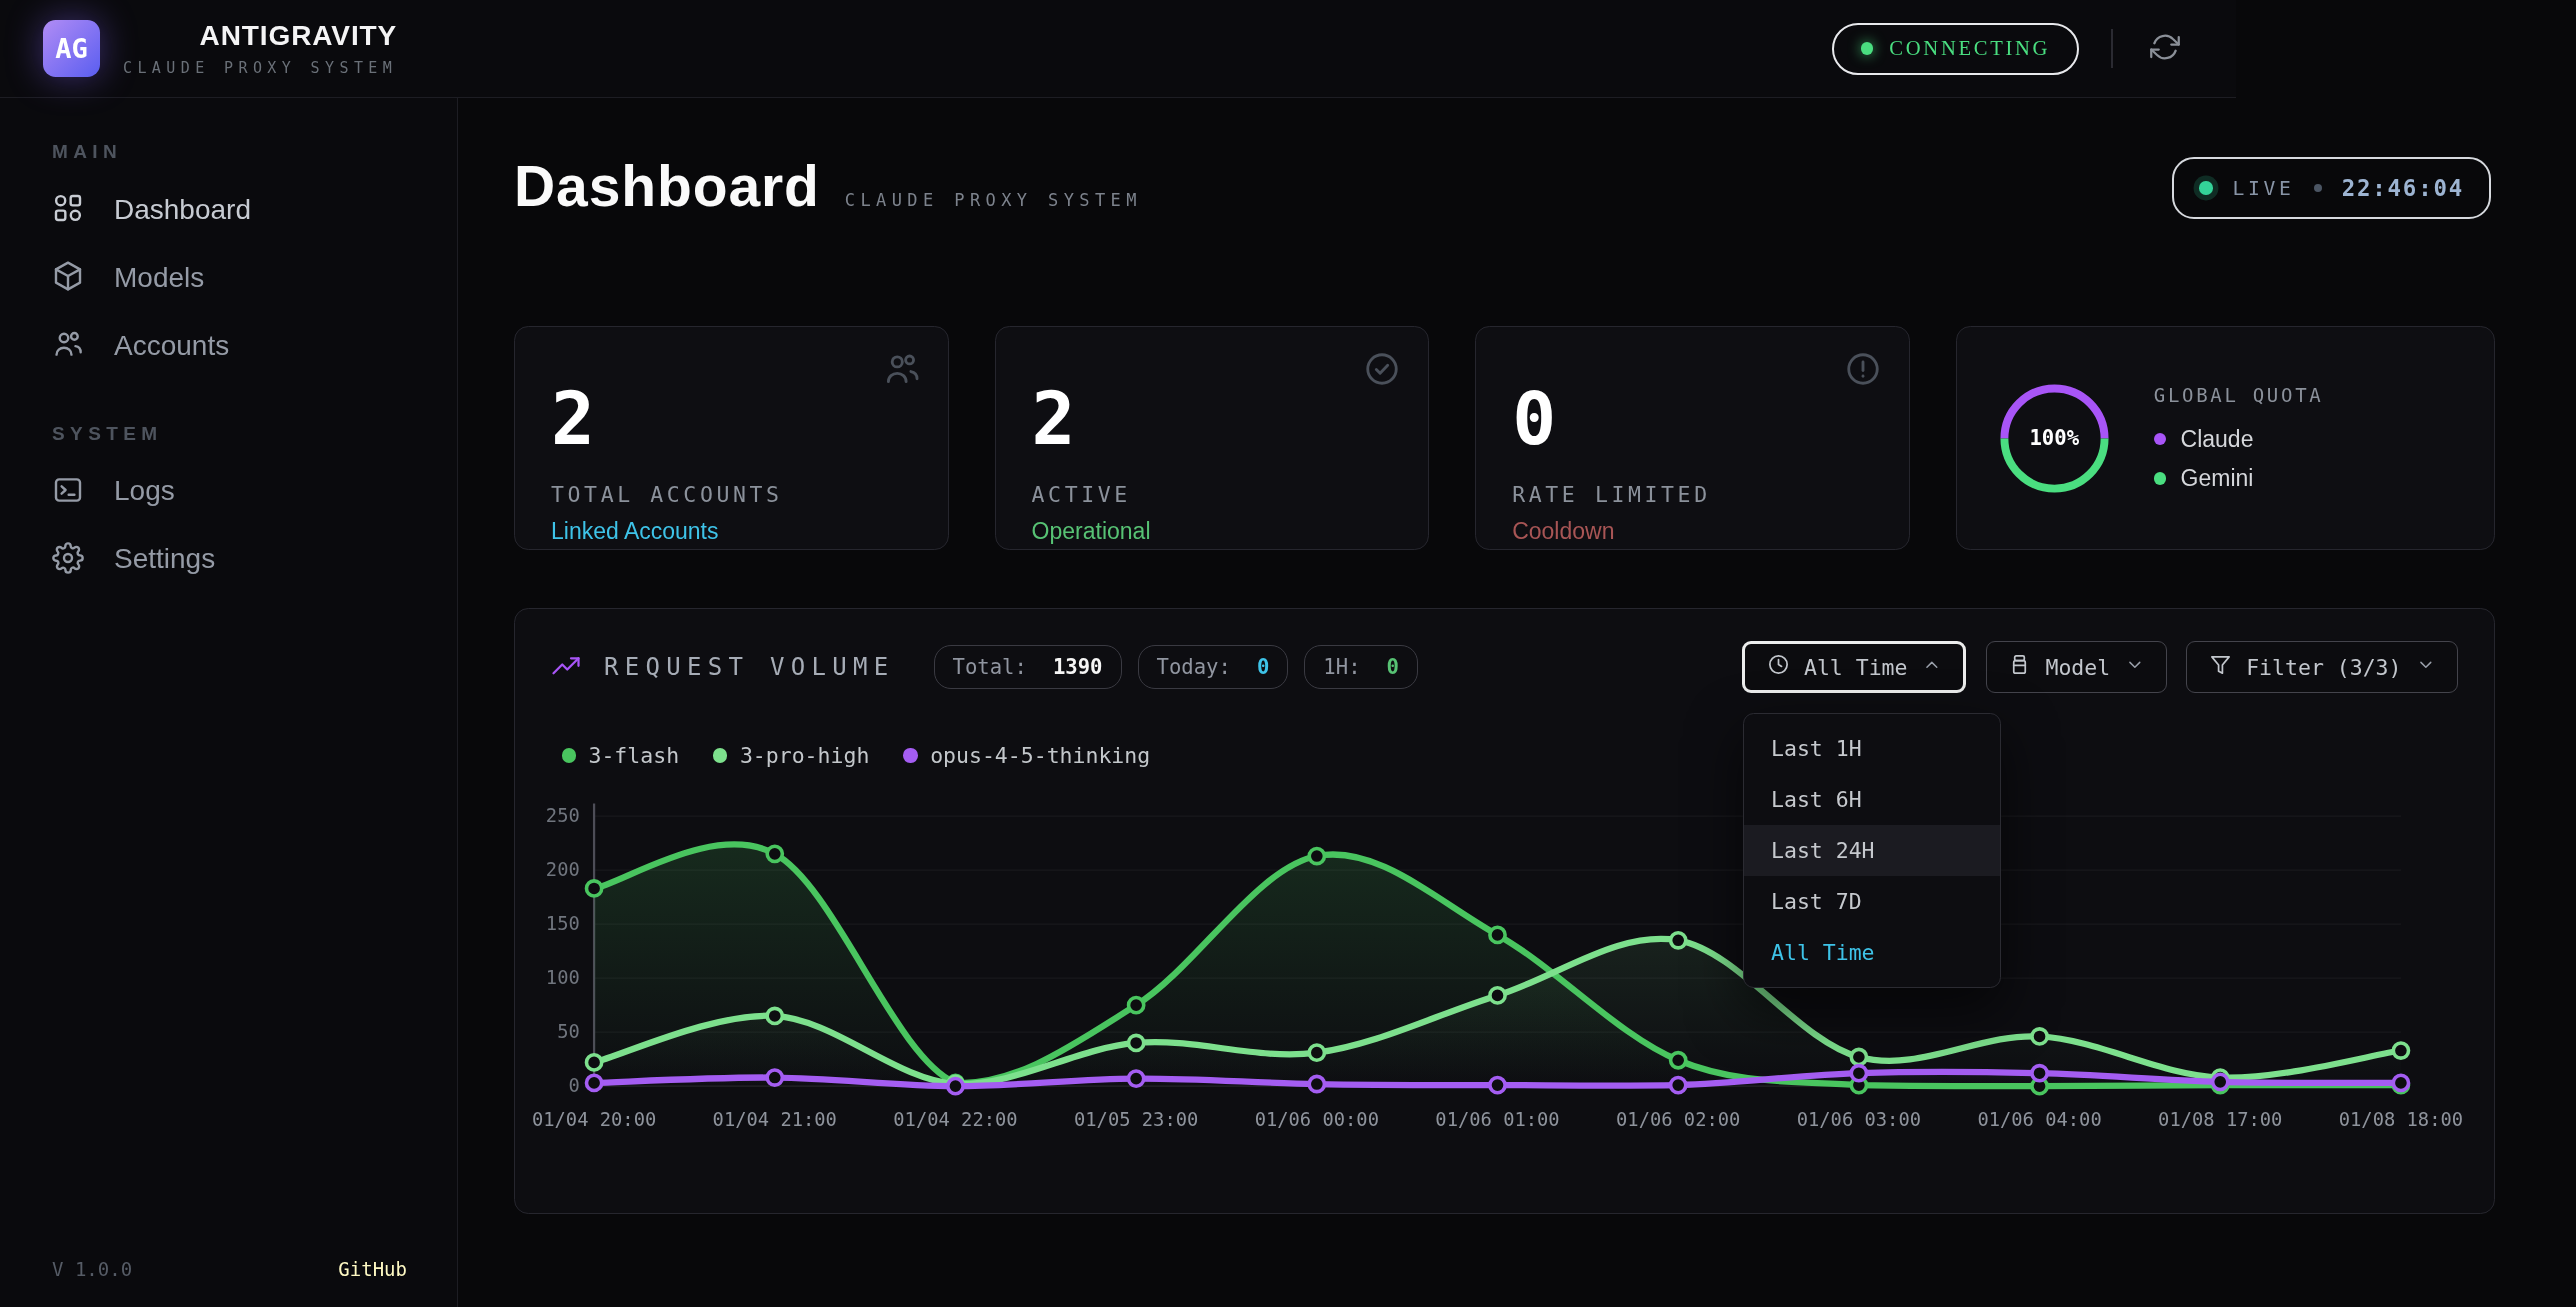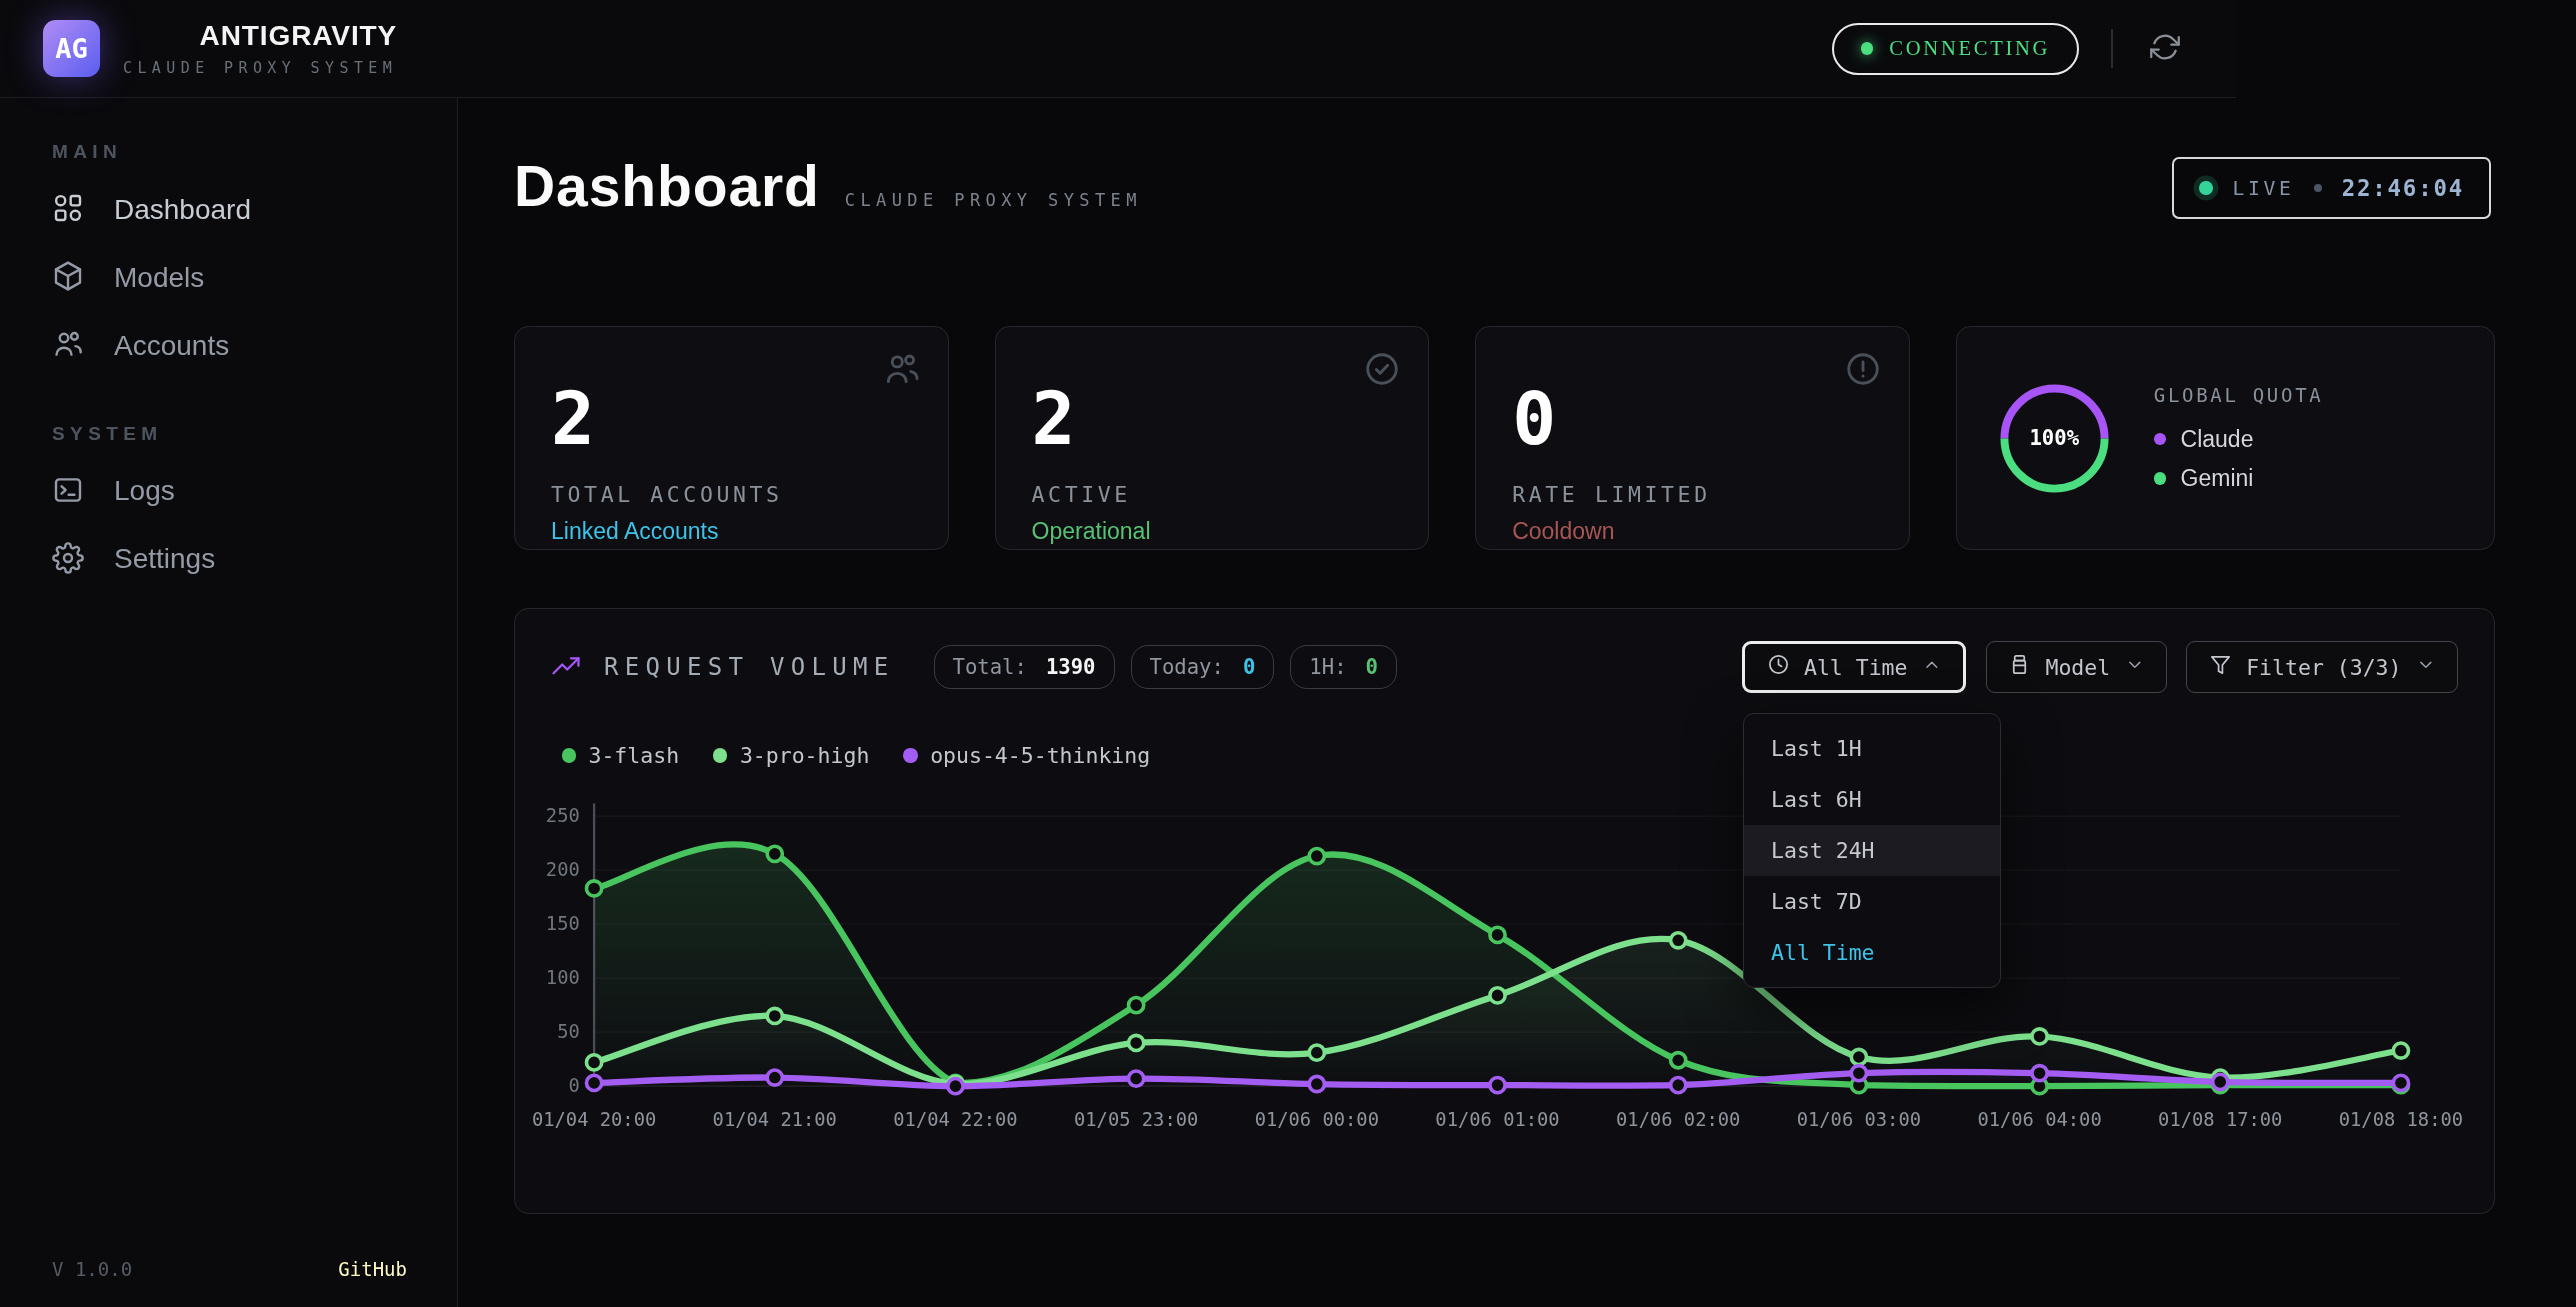--- a/index.html
+++ b/index.html
@@ -38,21 +38,21 @@
   .side-footer { position:absolute; left:0; bottom:0; width:100%; display:flex; justify-content:space-between;
     padding:0 50px 27px 52px; font-family:"DejaVu Sans Mono",monospace; font-size:19px; color:#565c66; }
   .side-footer a { color:#fef9c3; text-decoration:none; cursor:pointer; }
 
   
   .main { position:absolute; left:458px; top:98px; width:2118px; height:1209px; }
   .page-title-row { position:absolute; left:56px; top:55px; display:flex; align-items:baseline; gap:25px; }
   .page-title { font-size:57px; font-weight:bold; color:#fafafa; letter-spacing:0.9px; }
   .page-sub { font-family:"DejaVu Sans Mono",monospace; font-size:17px; letter-spacing:5.4px; color:#7c828c; }
   .live-pill { position:absolute; right:85px; top:59px; display:flex; align-items:center; gap:19.7px;
-    border:2.7px solid #d6d9de; border-radius:7px; padding:16px 25px; }
+    border:2.7px solid #d6d9de; border-radius:22px; padding:16px 25px; }
   .live-dot { width:13.4px; height:13.4px; border-radius:50%; background:#34d399; box-shadow:0 0 0 5.4px rgba(52,211,153,.18); }
   .live-label { font-family:"DejaVu Sans Mono",monospace; font-size:19.7px; letter-spacing:3.6px; color:#8894a6; }
   .live-sep { width:8px; height:8px; border-radius:50%; background:#4b5563; }
   .live-time { font-family:"DejaVu Sans Mono",monospace; font-size:22.4px; font-weight:bold; color:#9db4d2; letter-spacing:1.8px; }
 
   
   .cards-row { position:absolute; left:56px; right:81px; top:228px; height:224px; display:flex; gap:46px; }
   .card { position:relative; flex:1; background:#0e0e12; border:1.8px solid #26262e; border-radius:14.3px; padding:30px 36px; }
   .card-icon { position:absolute; top:23px; right:27px; width:38px; height:38px; color:#4a505a; }
   .card-icon svg { width:38px; height:38px; }
@@ -72,21 +72,21 @@
   .ql-dot { width:12.5px; height:12.5px; border-radius:50%; }
 
   
   .chart-card { position:absolute; left:56px; right:81px; top:510px; height:606px;
     background:#0d0d11; border:1.8px solid #26262e; border-radius:14.3px; padding:32px 36px; }
   .chart-head { display:flex; align-items:center; gap:23px; }
   .cv-icon { width:30px; height:30px; color:#a855f7; }
   .cv-icon svg { width:30px; height:30px; }
   .cv-title { font-family:"DejaVu Sans Mono",monospace; font-size:24px; letter-spacing:6.3px; color:#a6acb6; }
   .badges { display:flex; gap:16px; margin-left:16px; }
-  .badge { display:flex; align-items:center; gap:19px; border:1.8px solid #3a3a42; border-radius:17px;
+  .badge { display:flex; align-items:center; gap:26px; border:1.8px solid #3a3a42; border-radius:17px;
     padding:9px 18px; font-family:"DejaVu Sans Mono",monospace; font-size:20.6px; color:#9095a0; }
   .badge b { font-weight:bold; }
   .head-buttons { margin-left:auto; display:flex; gap:19.7px; }
   .hbtn { display:flex; align-items:center; gap:14.3px; height:52px; padding:0 21.5px; border-radius:9px;
     border:1.8px solid #44444c; background:#0c0c0f; color:#c3c7cd; cursor:pointer;
     font-family:"DejaVu Sans Mono",monospace; font-size:21.5px; }
   .hbtn.active { border:3.6px solid #eceded; }
   .hbtn svg { width:23px; height:23px; }
   .hbtn .chev svg { width:19.7px; height:19.7px; color:#9aa0aa; }
 

